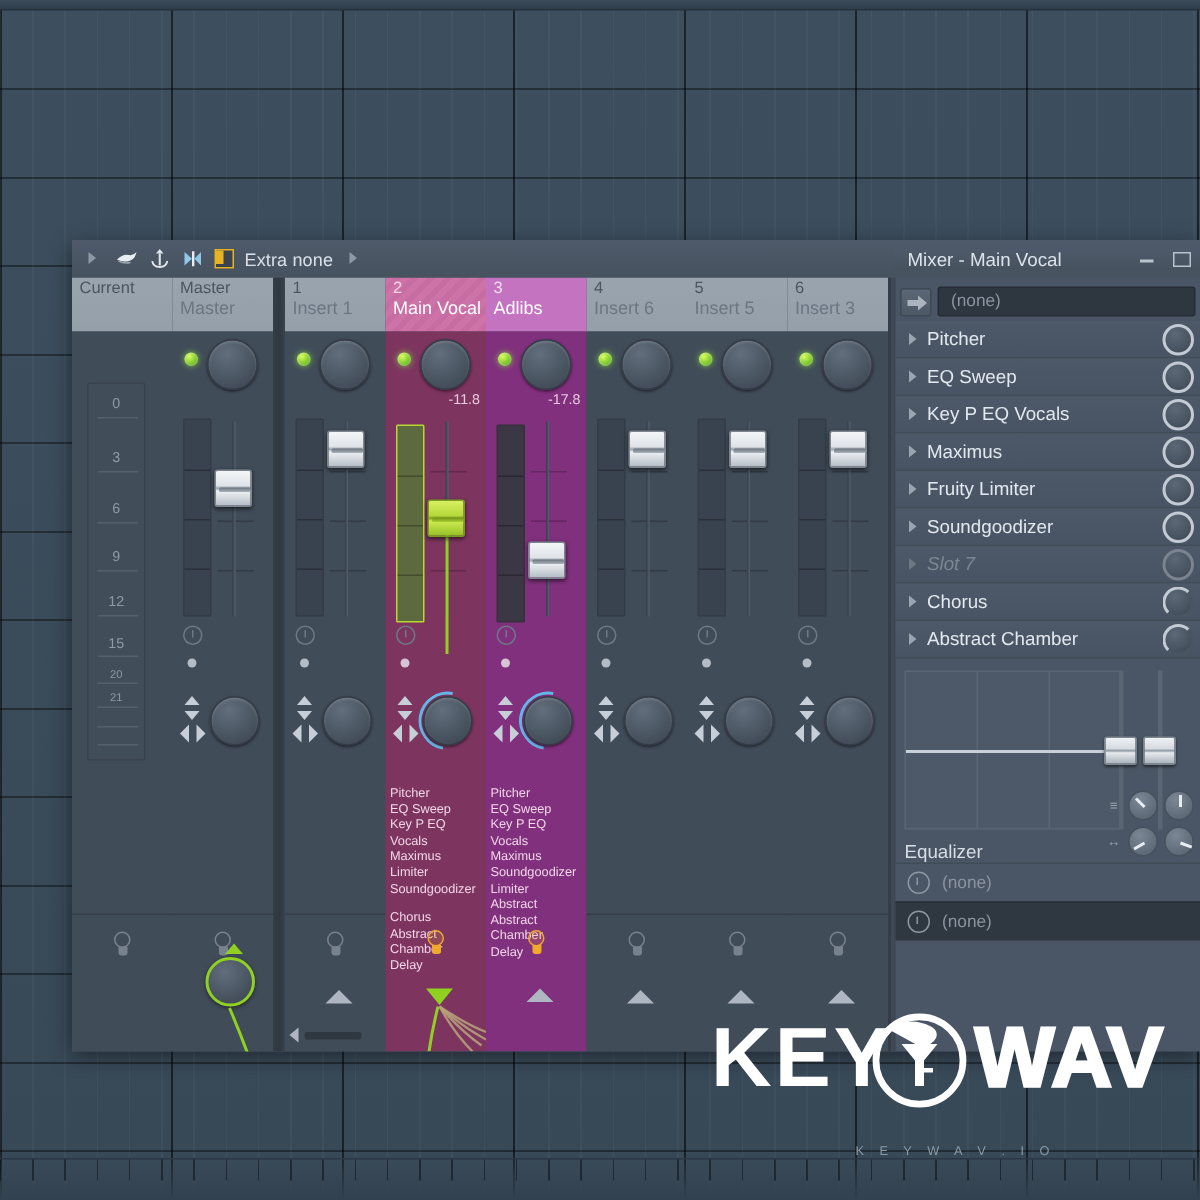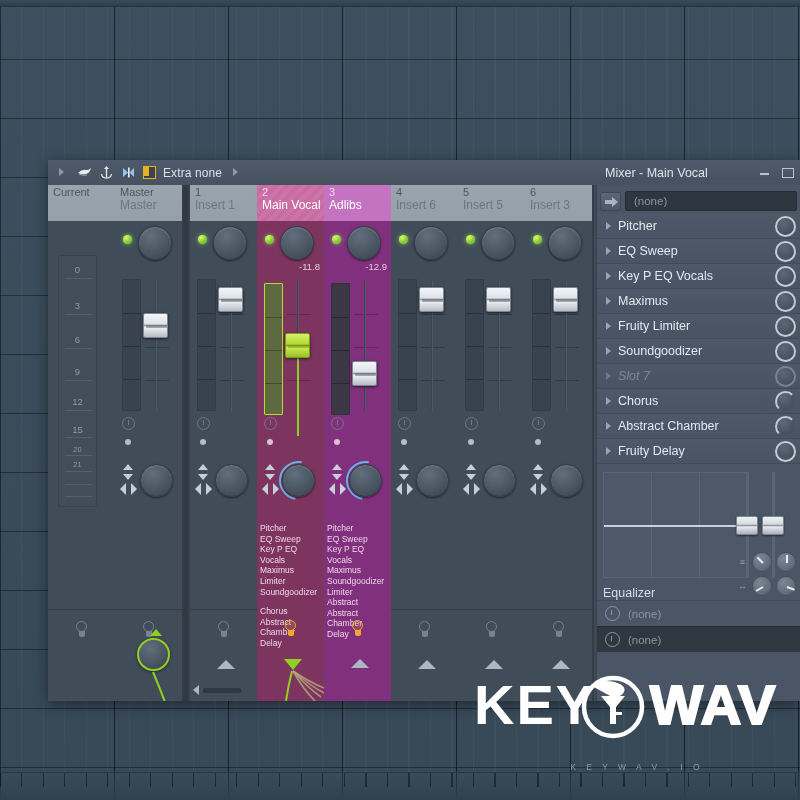--- a/index.html
+++ b/index.html
@@ -545,21 +545,21 @@
       </div>
 
       <div class="strip sel2">
         <div class="strip-head">
           <div class="num">3</div>
           <div class="nm">Adlibs</div>
         </div>
         <div class="strip-body">
           <div class="led"></div>
           <div class="knob knob-top"></div>
-          <div class="dbval">-12.9</div>
+          <div class="dbval">-17.8</div>
           <div class="vu" style="top:62px">
             <div class="seg" style="top:33px"></div>
               <div class="seg" style="top:66px"></div>
               <div class="seg" style="top:99px"></div>
           </div>
           <div class="railticks">
             <i style="top:33px"></i>
               <i style="top:66px"></i>
               <i style="top:99px"></i>
           </div>
@@ -750,25 +750,20 @@
         <div class="slot">
           <span class="tri"></span>
           <span class="nm">Chorus</span>
           <span class="sknob partial"></span>
         </div>
         <div class="slot">
           <span class="tri"></span>
           <span class="nm">Abstract Chamber</span>
           <span class="sknob partial"></span>
         </div>
-        <div class="slot">
-          <span class="tri"></span>
-          <span class="nm">Fruity Delay</span>
-          <span class="sknob"></span>
-        </div>
       </div>
 
       <div class="eq-area">
         <div class="eq-graph">
           <div class="gl" style="left:47px"></div>
           <div class="gl" style="left:95px"></div>
           <div class="curve"></div>
         </div>
         <div class="eq-sliders">
           <div class="erail" style="left:6px"></div>

